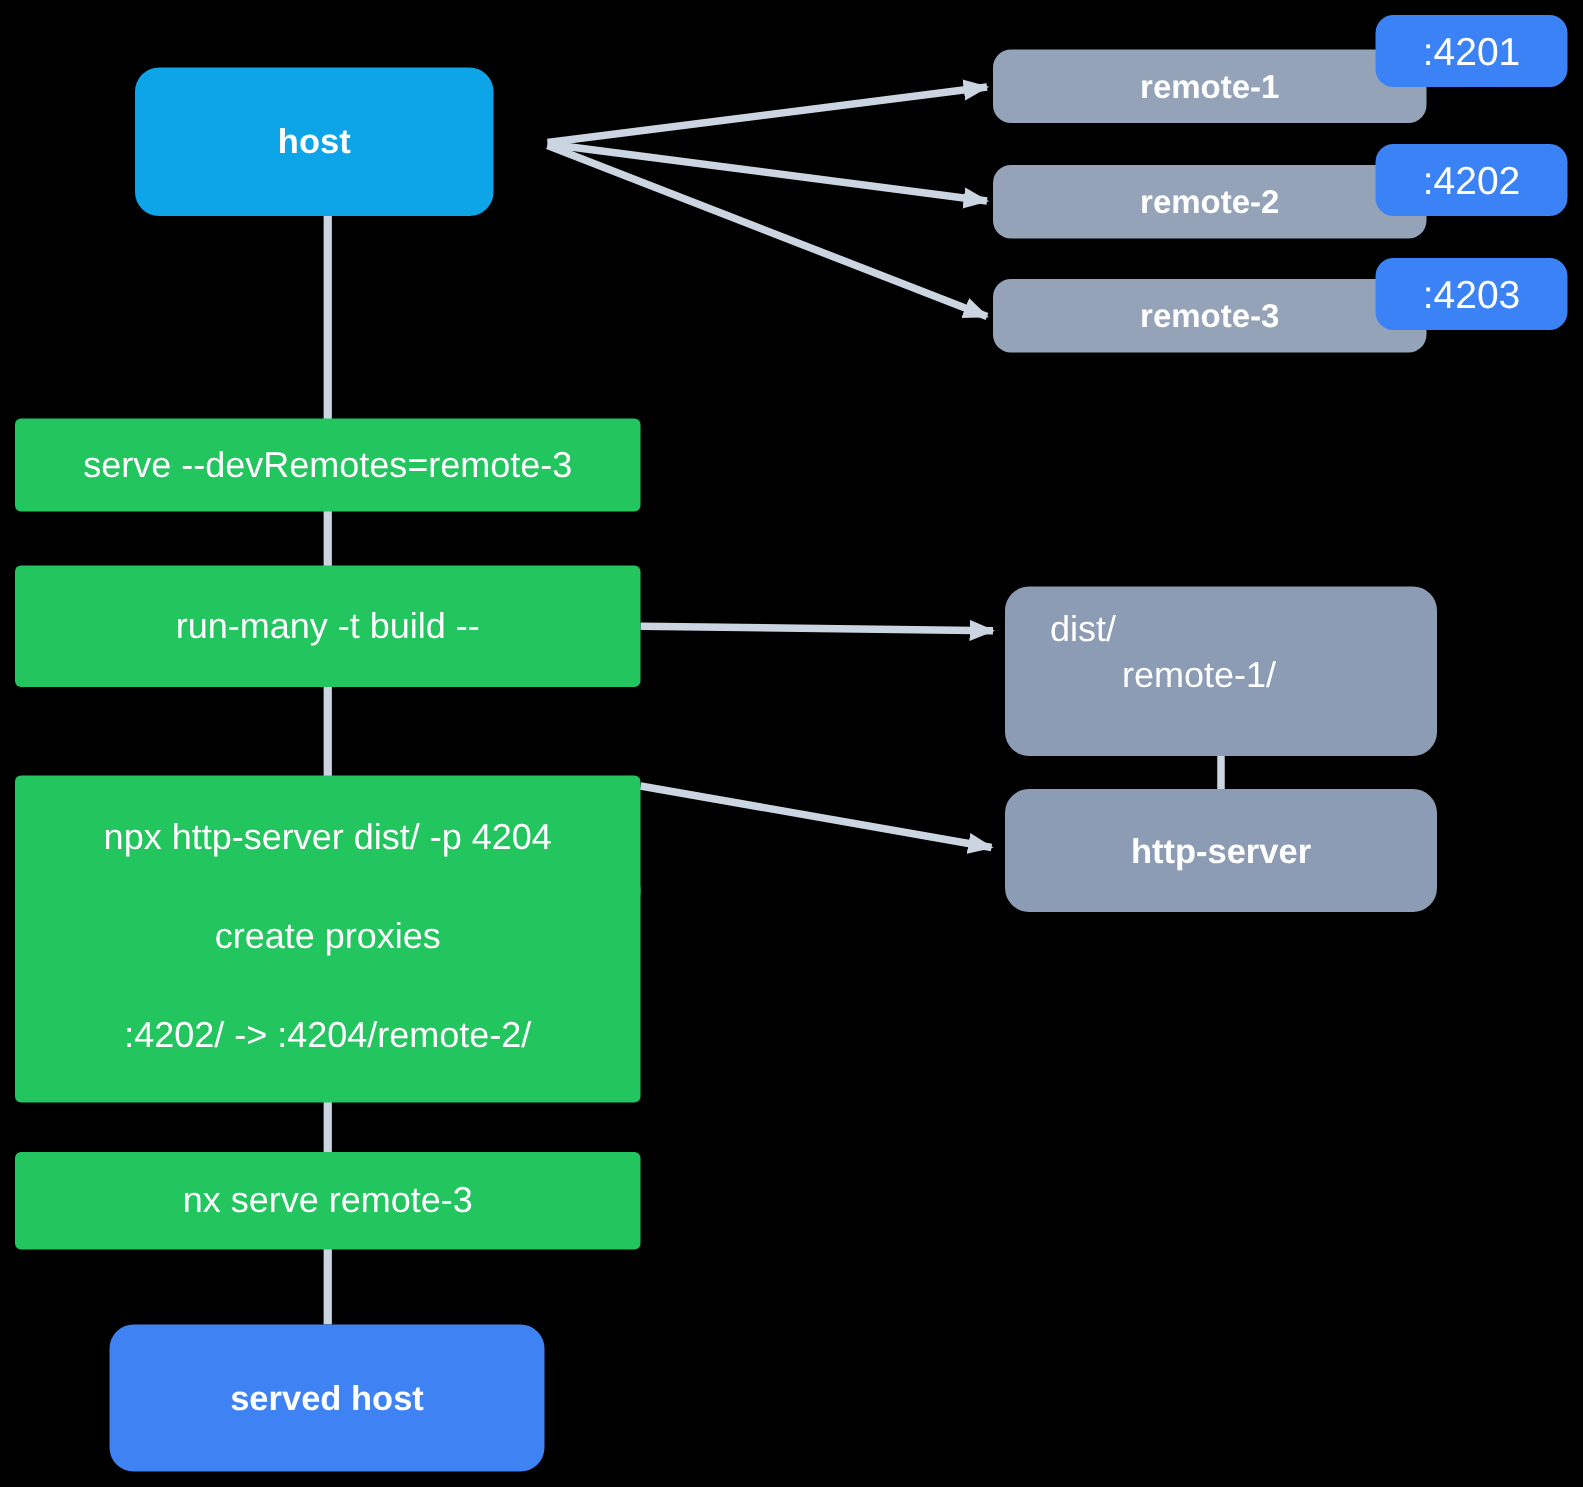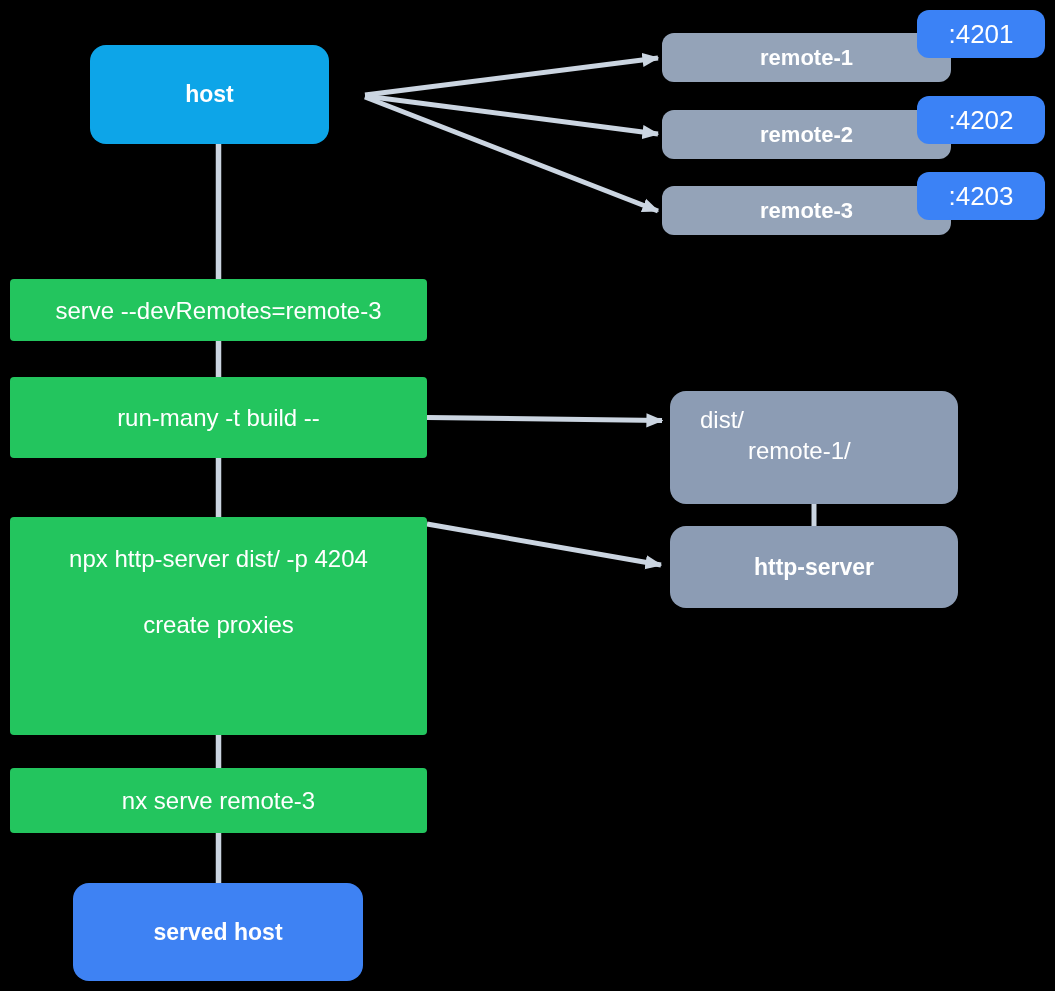--- a/index.html
+++ b/index.html
@@ -149,20 +149,21 @@
   <div class="box step step-2">
     <span>run-many -t build --</span>
   </div>
 
   <div class="box step step-3">
     <span>npx http-server dist/ -p 4204</span>
   </div>
 
   <div class="box step step-4">
     <span class="proxy-title">create proxies</span>
+    <span class="proxy-line">:4202/ -&gt; :4204/remote-2/</span>
   </div>
 
   <div class="box step step-5">
     <span>nx serve remote-3</span>
   </div>
 
   <div class="box node-dist">
     <div>dist/</div>
     <div class="dist-child">remote-1/</div>
   </div>

